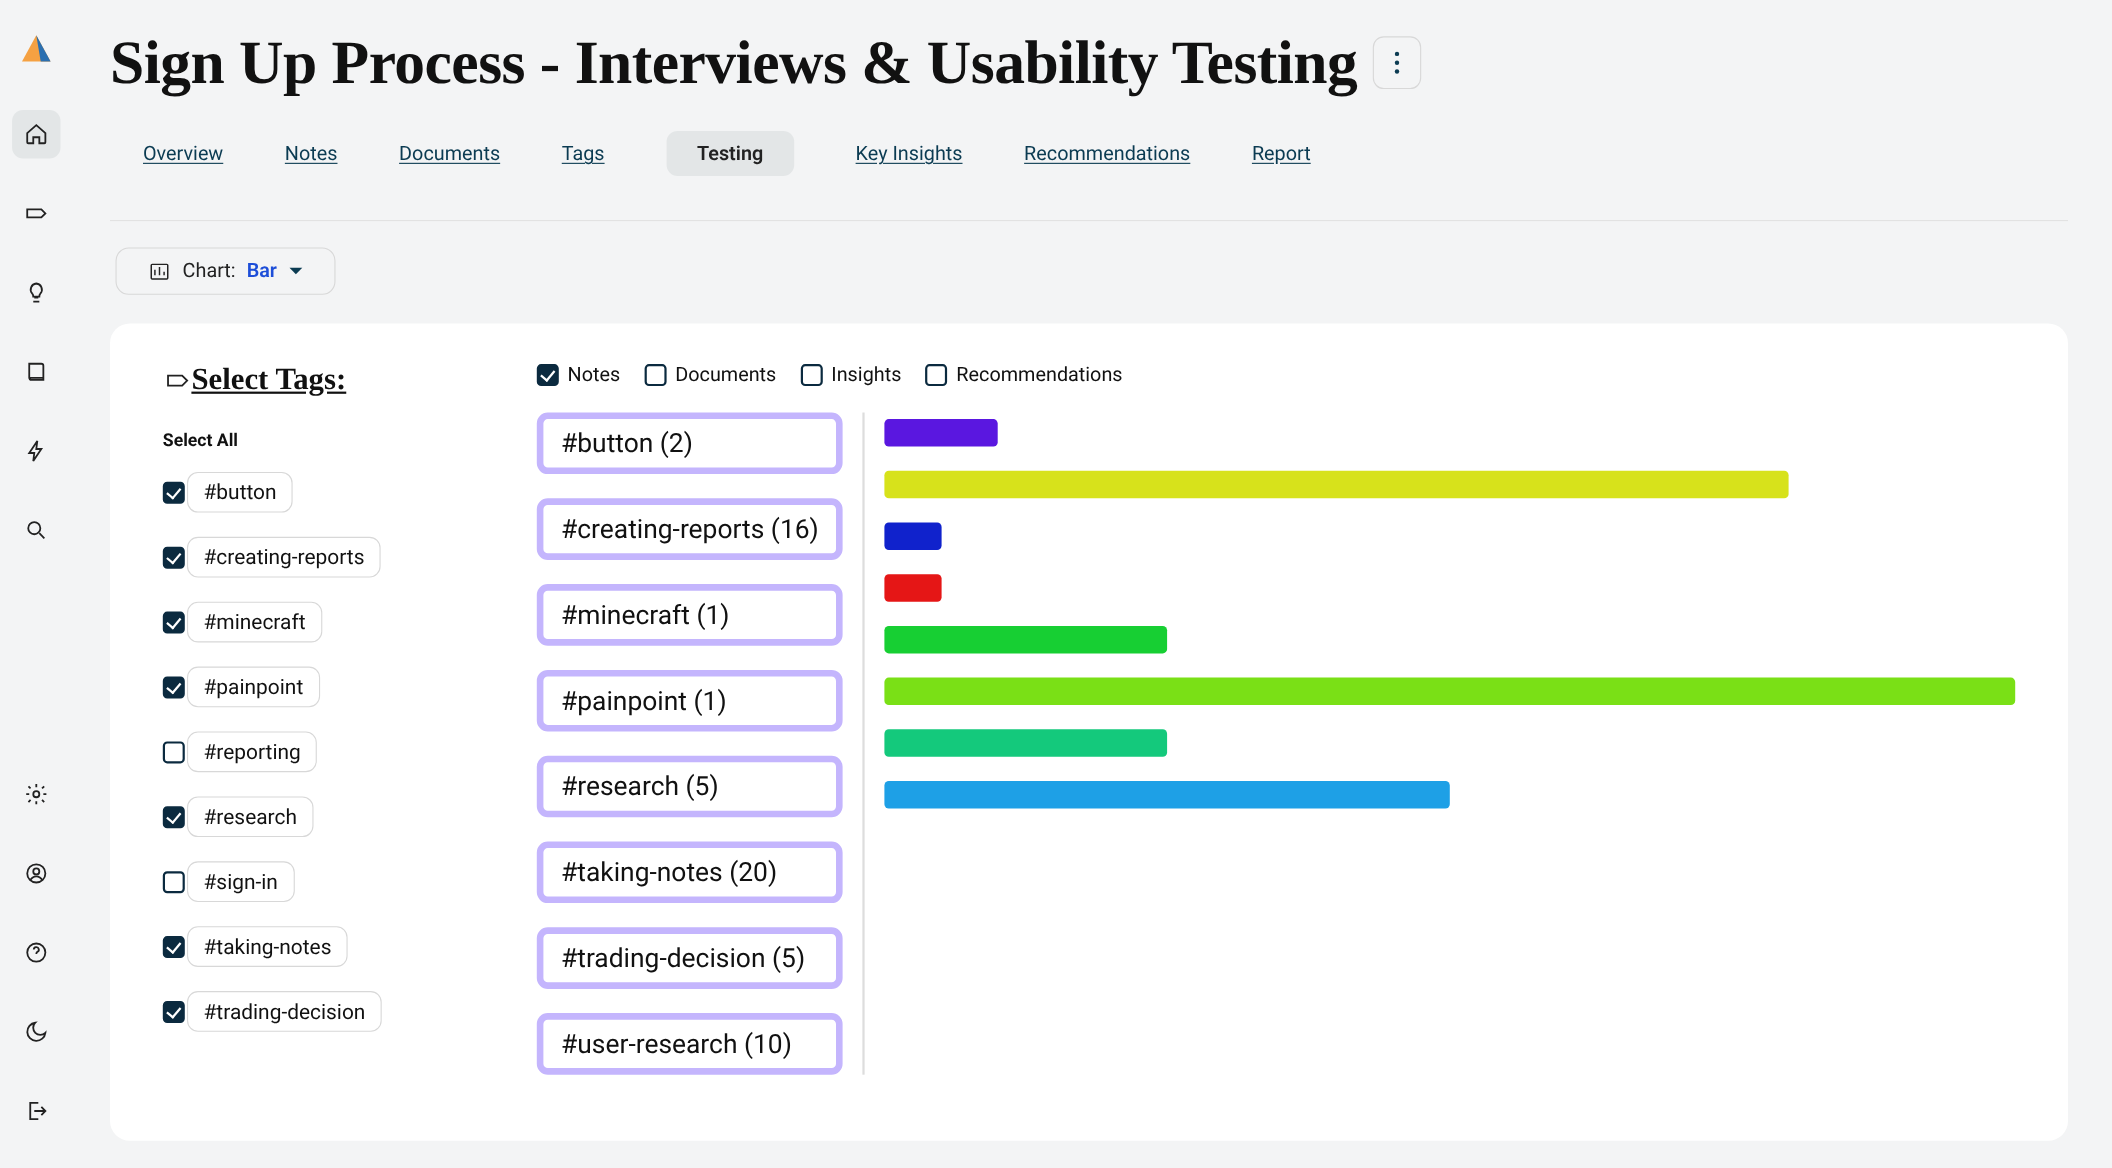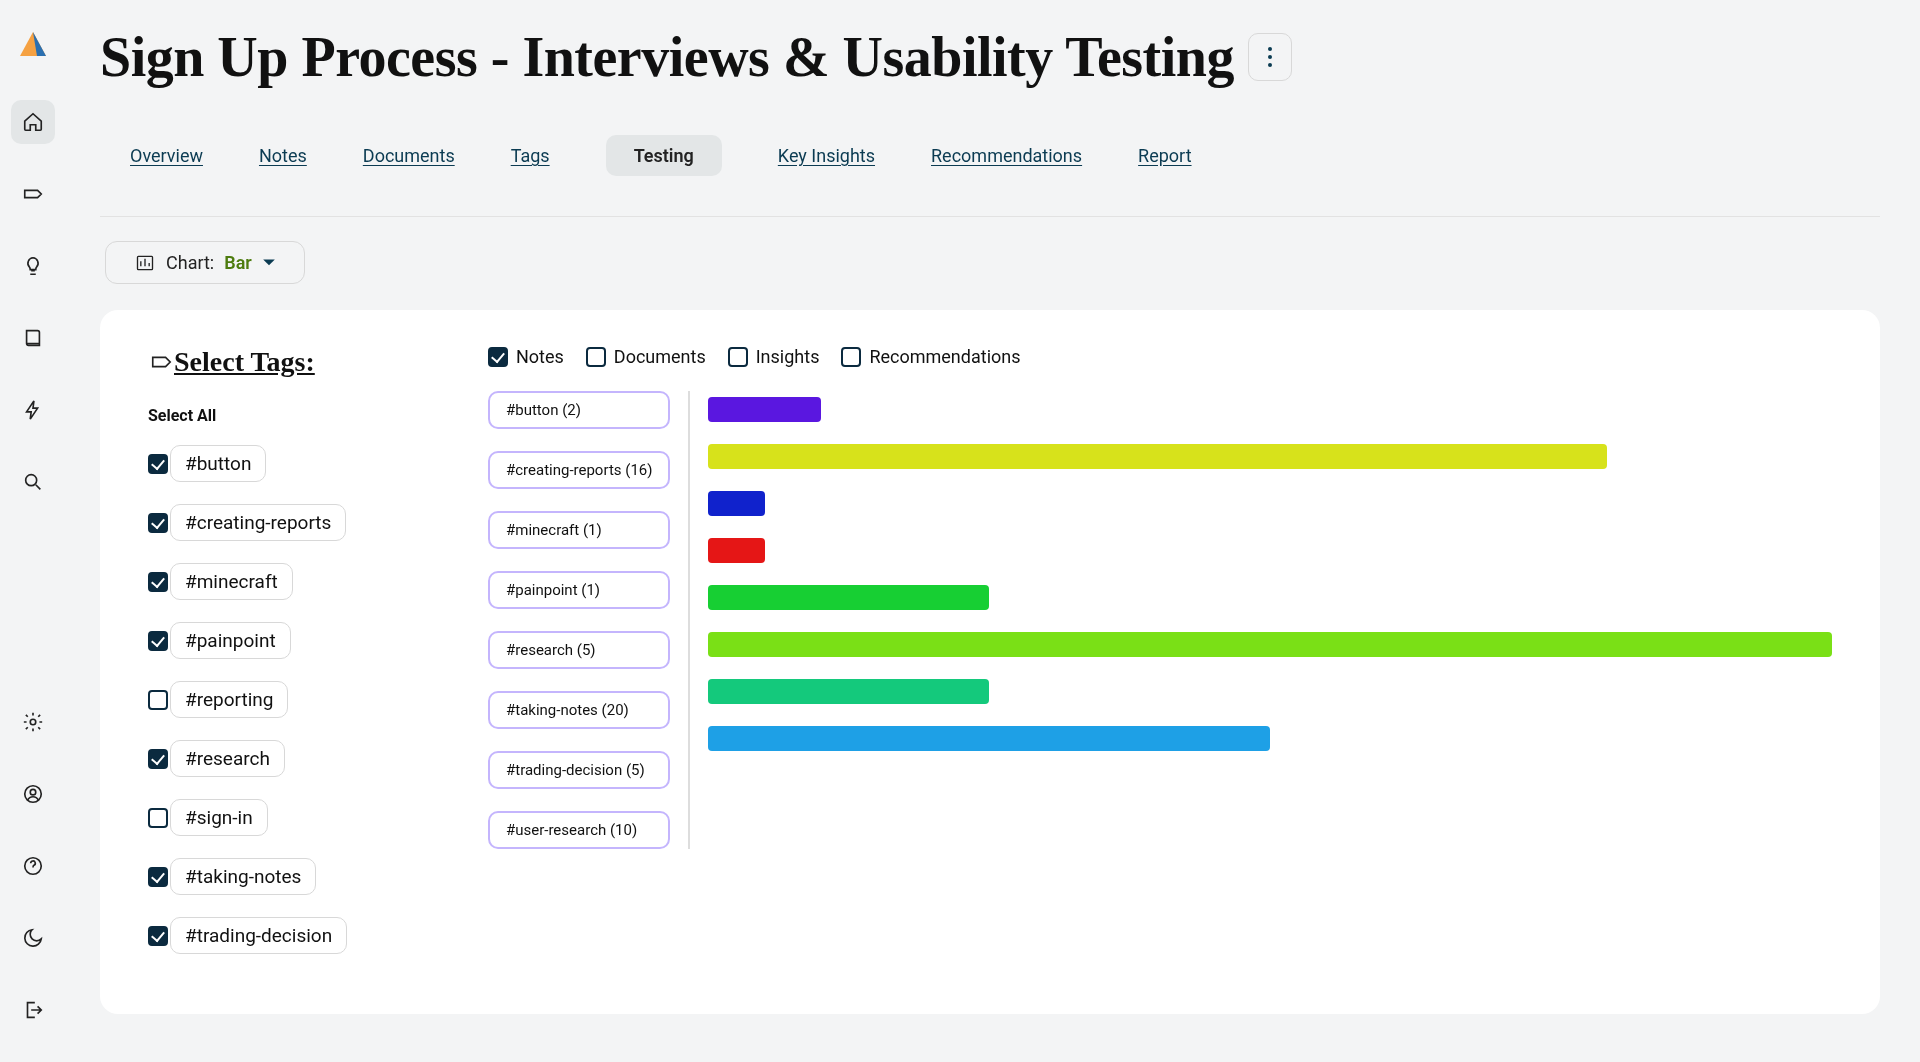--- a/index.html
+++ b/index.html
@@ -37,37 +37,37 @@
     font-family: Georgia, "Times New Roman", serif;
     font-weight:800; font-size:56px; letter-spacing:-0.5px; color:#111; margin:0;
   }
   .menu-btn {
     width:44px; height:48px; border:1px solid #d8d8d8; border-radius:10px;
     display:flex; align-items:center; justify-content:center; background:#fff0;
     cursor:pointer;
   }
   .menu-btn svg { width:6px; height:22px; }
 
-  .tabs { display:flex; gap:56px; margin-top:56px; padding-left:30px; }
+  .tabs { display:flex; gap:56px; margin-top:40px; padding-left:30px; }
   .tab { color:#0b3b52; font-size:18px; cursor:pointer; text-decoration:underline; text-underline-offset:3px; }
   .tab.active {
     background:#e3e6e7; text-decoration:none; padding:10px 28px;
     border-radius:10px; font-weight:600; color:#222;
     margin-top:-10px;
   }
 
   hr.sep { margin:40px 0 24px 0; border:none; border-top:1px solid #e2e2e2; }
 
   .chart-type {
     display:inline-flex; align-items:center; gap:10px; padding:10px 28px;
     border:1px solid #d8d8d8; border-radius:12px; cursor:pointer; background:#f3f4f5;
     margin-left:5px;
   }
   .chart-type .label { font-size:18px; color:#222; }
-  .chart-type .value { font-size:18px; color:#4d7c0f; font-weight:600; }
+  .chart-type .value { font-size:18px; color:#1d4ed8; font-weight:600; }
   .chart-type svg.caret { width:14px; height:14px; fill:#0b3b52; }
   .chart-type svg.mini { width:22px; height:20px; stroke:#222; fill:none; stroke-width:1.6; }
 
   .panel {
     background:#fff; border-radius:18px; margin-top:26px; padding:36px 48px 60px 48px;
     display:flex; gap:50px; min-height:560px;
   }
   .panel-left { width:290px; }
   .st-title {
     font-family: Georgia, serif; font-size:28px; font-weight:700; display:flex; align-items:center; text-decoration:underline;
@@ -90,21 +90,21 @@
   }
 
   .panel-right { flex:1; }
   .filters { display:flex; gap:22px; align-items:center; margin-bottom:24px; }
   .filters .flt { display:flex; align-items:center; gap:8px; font-size:18px; cursor:pointer; }
   .filters .chk { width:20px; height:20px; }
 
   .chart { display:flex; gap:18px; }
   .chart-labels { display:flex; flex-direction:column; gap:22px; border-right:2px solid #ddd; padding-right:18px; }
   .clabel {
-    border:2px solid #c4b5fd; border-radius:10px; padding:8px 16px; font-size:15px;
+    border:6px solid #c4b5fd; border-radius:10px; padding:8px 16px; font-size:24px;
     white-space:nowrap; background:#fff;
   }
   .chart-bars { display:flex; flex-direction:column; gap:22px; flex:1; padding-top:6px; }
   .bar-track { height:25px; width:100%; }
   .bar { height:25px; border-radius:4px; }
 
 </style>
 </head>
 <body>
 

